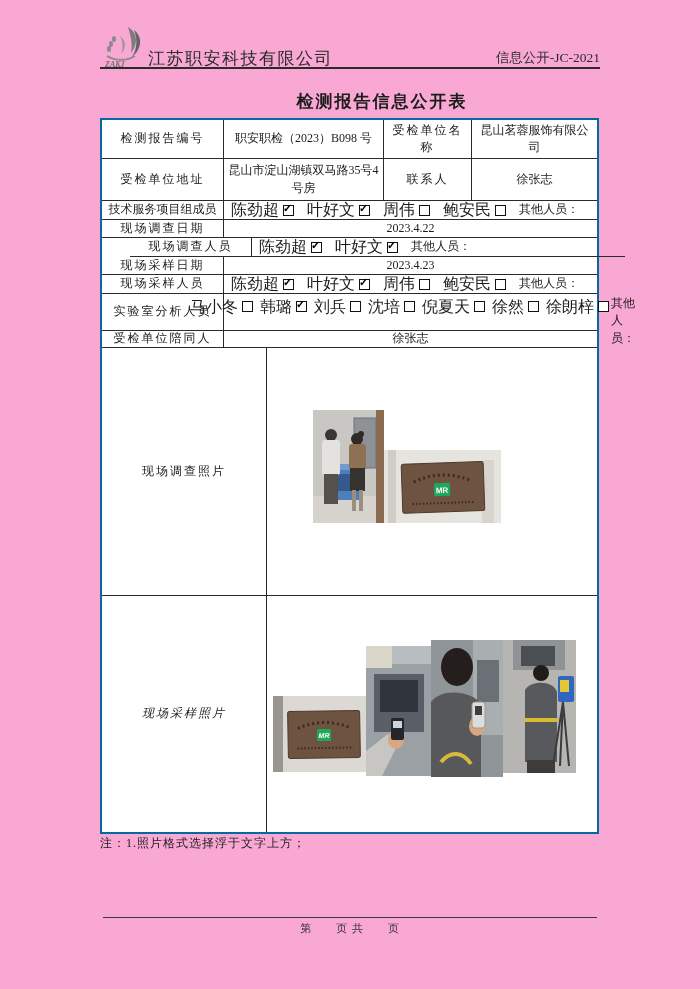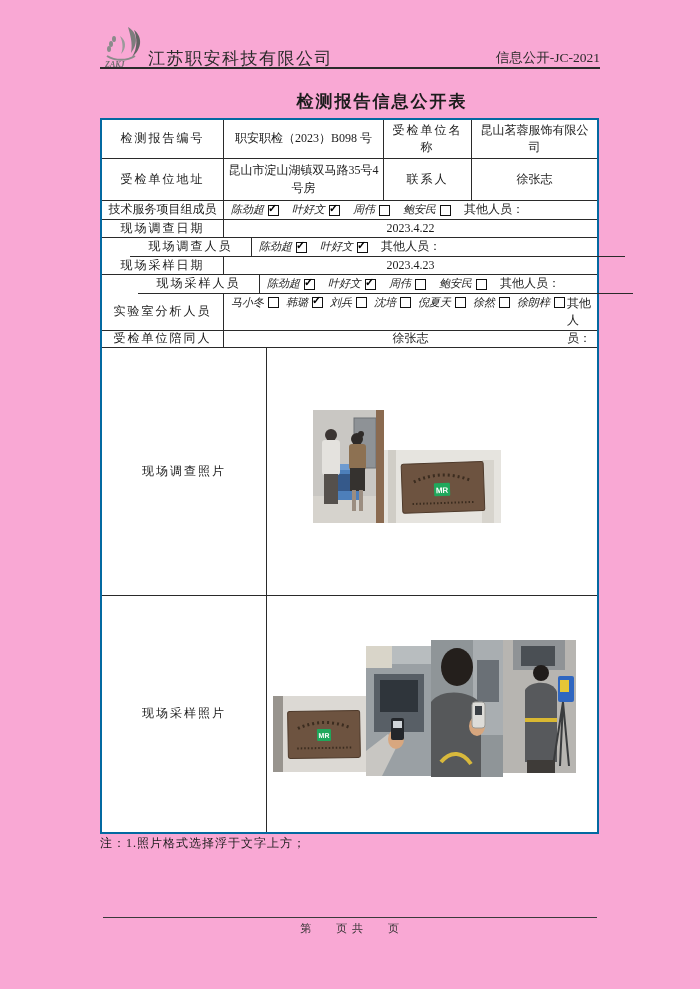--- a/index.html
+++ b/index.html
@@ -26,30 +26,30 @@
   .td.last{border-right:none;}
   .tr.lastrow .td{border-bottom:none;}
   .c1{width:122px;flex:0 0 122px;}
   .c2{width:160px;flex:0 0 160px;}
   .c3{width:88px;flex:0 0 88px;}
   .c4{width:125px;flex:0 0 125px;}
   .span3{width:373px;flex:0 0 373px;}
   .plab{width:165px;flex:0 0 165px;}
   .pcell{width:330px;flex:0 0 330px;position:relative;padding:0;}
   .r1{height:39px;} .r2{height:42px;} .r3{height:19px;} .r4{height:18px;} .r5{height:19px;margin-left:28px;}
-  .r6{height:18px;} .r7{height:19px;padding-left:36px;} .r8{height:37px;} .r9{height:17px;}
-  .r10{height:248px;} .r11{height:236px;}
+  .r6{height:18px;} .r7{height:19px;} .r8{height:37px;} .r9{height:17px;}
+  .r10{height:248px;} .r11{height:236px;font-style:italic;}
   .lbl{letter-spacing:2px;}
   .lbl.tight{letter-spacing:0;}
 
   
   .chk{justify-content:flex-start;text-align:left;padding-left:7px;}
   .members{display:inline-flex;align-items:center;gap:13px;}
   .member{display:inline-flex;align-items:center;white-space:nowrap;}
-  .mname{font-size:11px;font-style:italic;}
+  .mname{font-size:16px;}
   .cb{display:inline-block;width:9px;height:9px;border:1.5px solid #111;margin-left:4px;position:relative;background:#fff;}
   .cb.on::after{content:"\2713";position:absolute;left:-1px;top:-5px;font-size:11px;font-weight:bold;color:#000;}
   .other{margin-left:13px;font-size:12px;}
   .labcell{flex-direction:row;align-items:flex-start;justify-content:center;gap:2px;}
   .labcell .members{gap:7px;}
   .labcell .other{margin-left:0;}
 
   
   .photo{position:absolute;display:block;}
 

